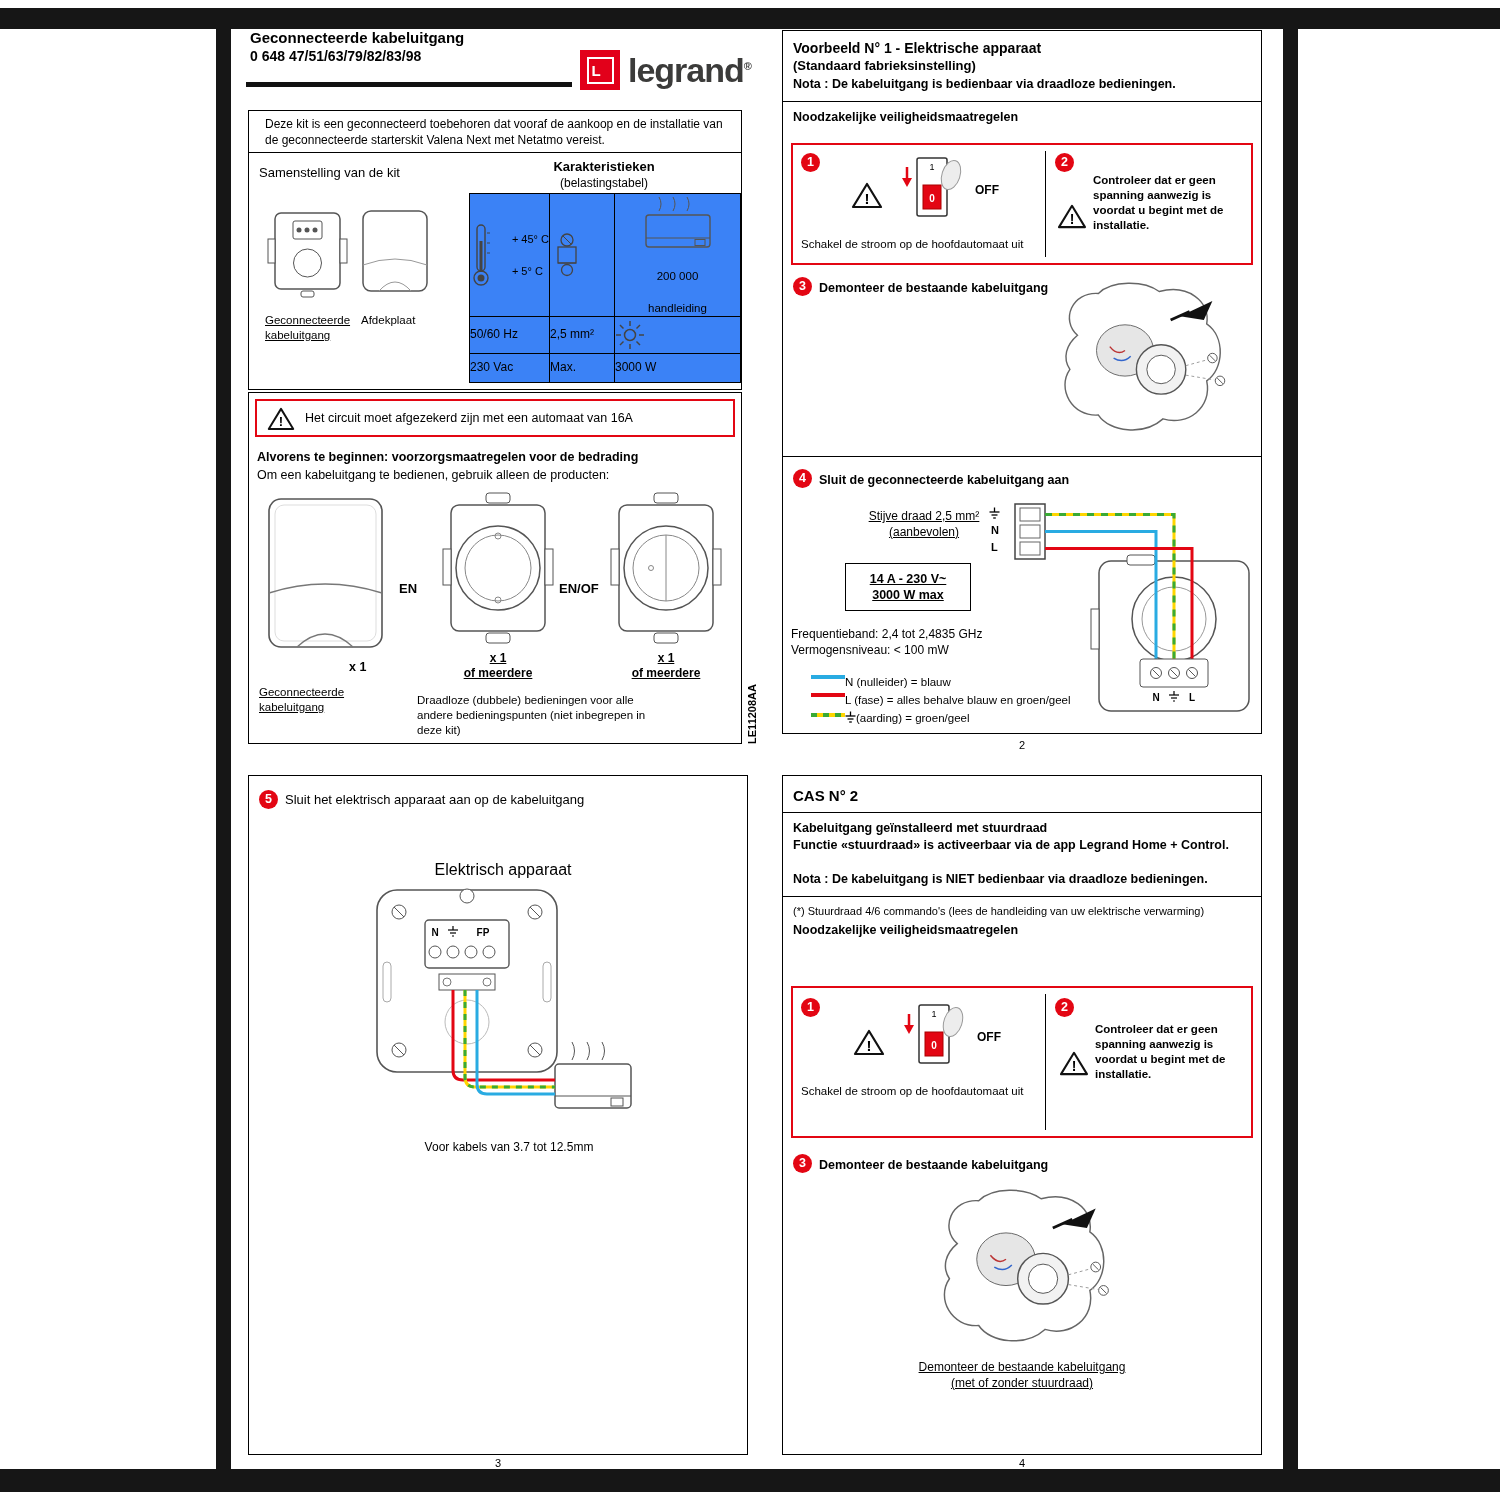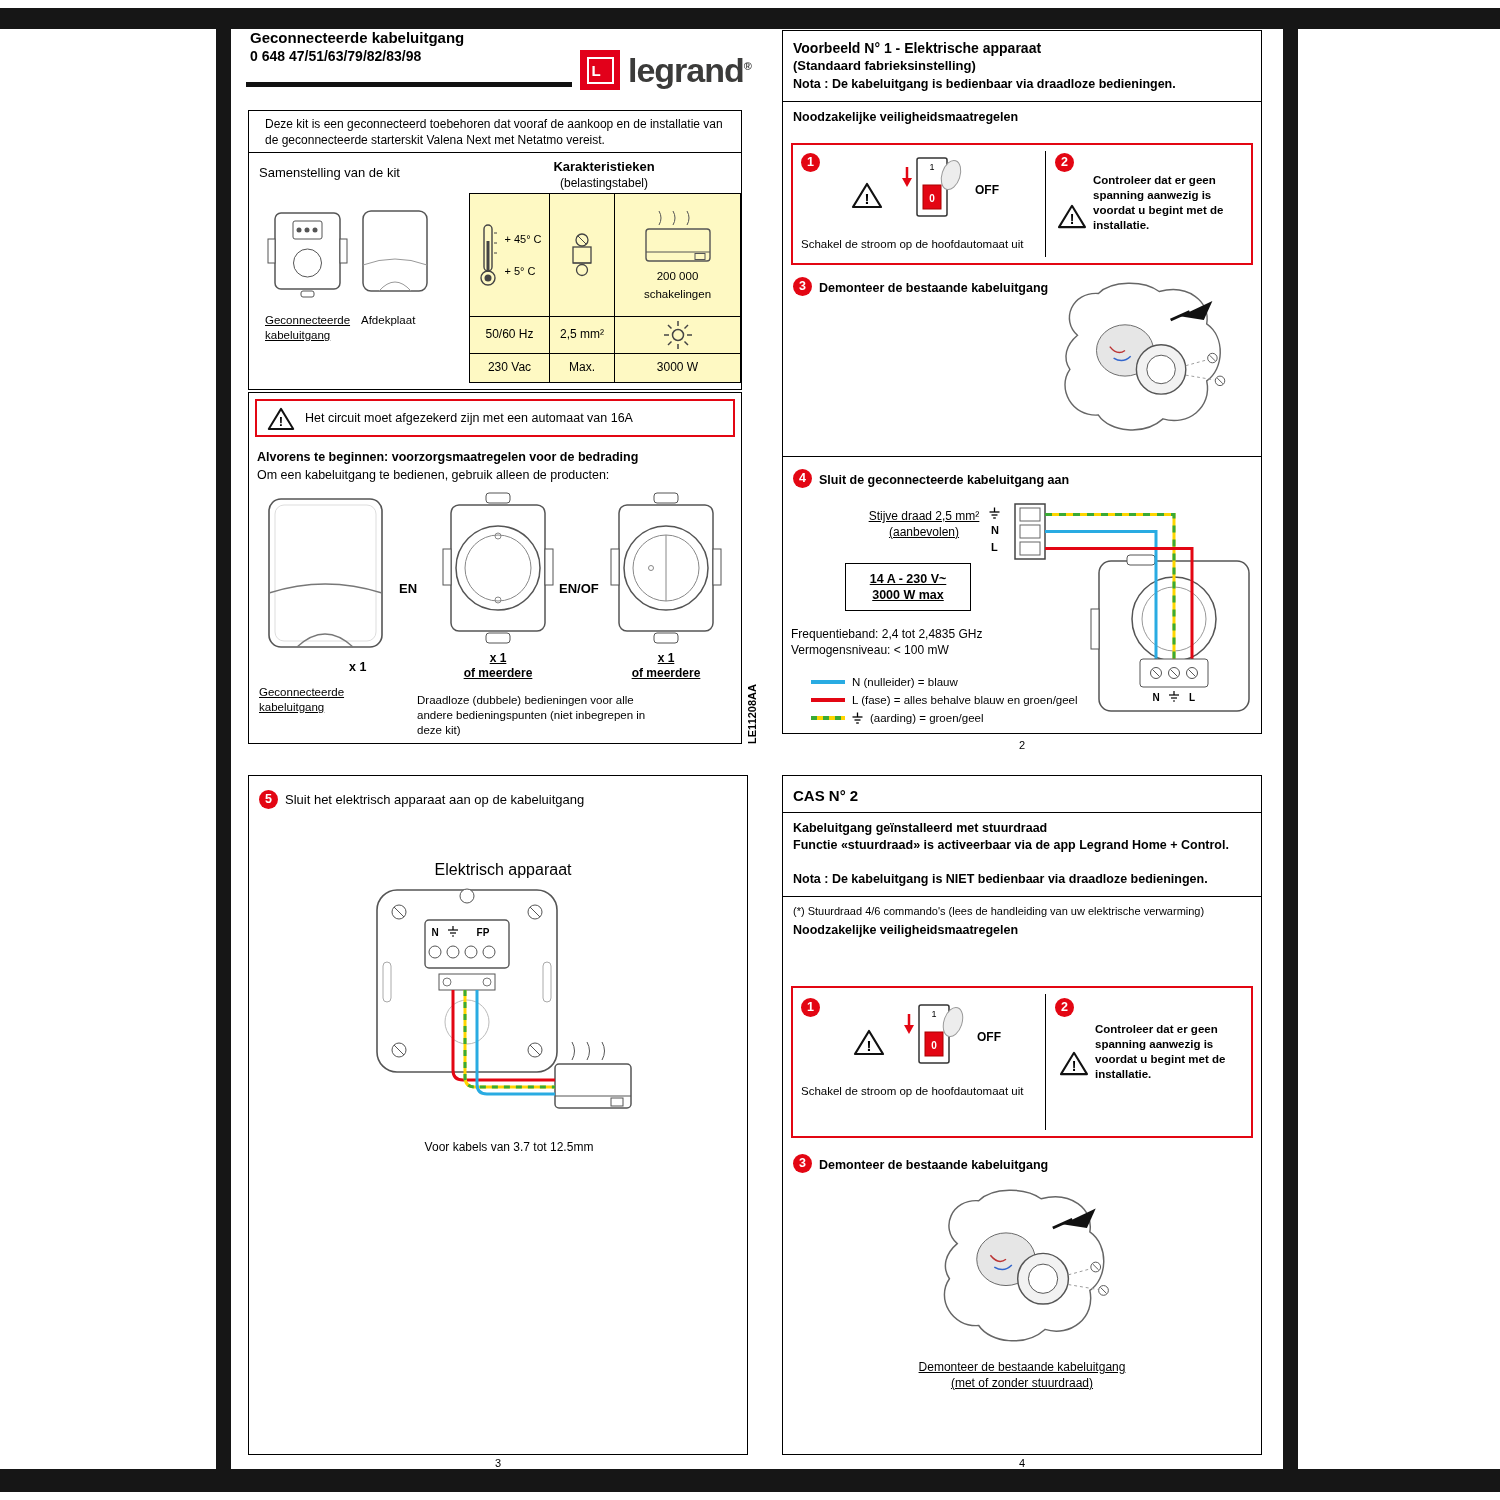--- a/index.html
+++ b/index.html
@@ -17,22 +17,22 @@
   .pre { white-space:pre-line;text-decoration:underline; }
   .ctr { text-align:center; }
   .fs11 { font-size:11px; } .fs115 { font-size:11.5px; } .fs125 { font-size:12.5px; }
   .fs13 { font-size:13px; } .fs14 { font-size:14px; } .fs15 { font-size:15px; }
   .stepnum { position:absolute; width:19px; height:19px; border-radius:50%;
              background:#e30613; color:#fff; font-size:12.5px; font-weight:bold;
              display:flex; align-items:center; justify-content:center; }
   .hr { position:absolute; left:0; right:0; border-top:1px solid #000; }
   .vline { position:absolute; width:1px; background:#000; }
   .grid { position:absolute; display:grid; background:#000; border:1px solid #000; gap:1px; }
-  .cell { background:#fef9c3; display:flex; align-items:center; justify-content:center; font-size:12px; }
-  .lgd { position:absolute; display:flex; align-items:center; gap:7px; font-size:11.5px; }
+  .cell { background:#3b82f6; display:flex; align-items:center; justify-content:space-between; font-size:12px; }
+  .lgd { position:absolute; display:flex; font-size:11.5px; }
   .sw-cyan { width:34px; height:4px; background:#29abe2; display:inline-block; }
   .sw-red { width:34px; height:4px; background:#e30613; display:inline-block; }
 </style>
 </head>
 <body>
 
 <div class="bar" style="left:0;top:8px;width:1500px;height:21px"></div>
 <div class="bar" style="left:0;top:1469px;width:1500px;height:23px"></div>
 <div class="bar" style="left:216px;top:8px;width:15px;height:1484px"></div>
 <div class="bar" style="left:1283px;top:8px;width:15px;height:1484px"></div>
@@ -105,21 +105,21 @@
     <div class="cell" style="flex-direction:column;gap:3px">
       <svg width="74" height="58" viewBox="0 0 74 58">
         <path d="M18,17 q4,-7 0,-14" stroke="#555" fill="none"></path>
         <path d="M32,17 q4,-7 0,-14" stroke="#555" fill="none"></path>
         <path d="M46,17 q4,-7 0,-14" stroke="#555" fill="none"></path>
         <rect x="5" y="21" width="64" height="32" rx="3" fill="none" stroke="#555" stroke-width="1.4"></rect>
         <line x1="5" y1="44" x2="69" y2="44" stroke="#555"></line>
         <rect x="54" y="45.5" width="10" height="6" fill="none" stroke="#555"></rect>
       </svg>
       <span class="fs115">200 000</span>
-      <span class="fs115">schakelingen</span>
+      <span class="fs115">handleiding</span>
     </div>
     <div class="cell">
         <span>50/60 Hz</span>
       </div>
     <div class="cell">
         <span>2,5 mm²</span>
       </div>
     <div class="cell">
       <svg width="30" height="30" viewBox="0 0 30 30">
         <circle cx="15" cy="15" r="5.5" fill="none" stroke="#444" stroke-width="1.5"></circle>

